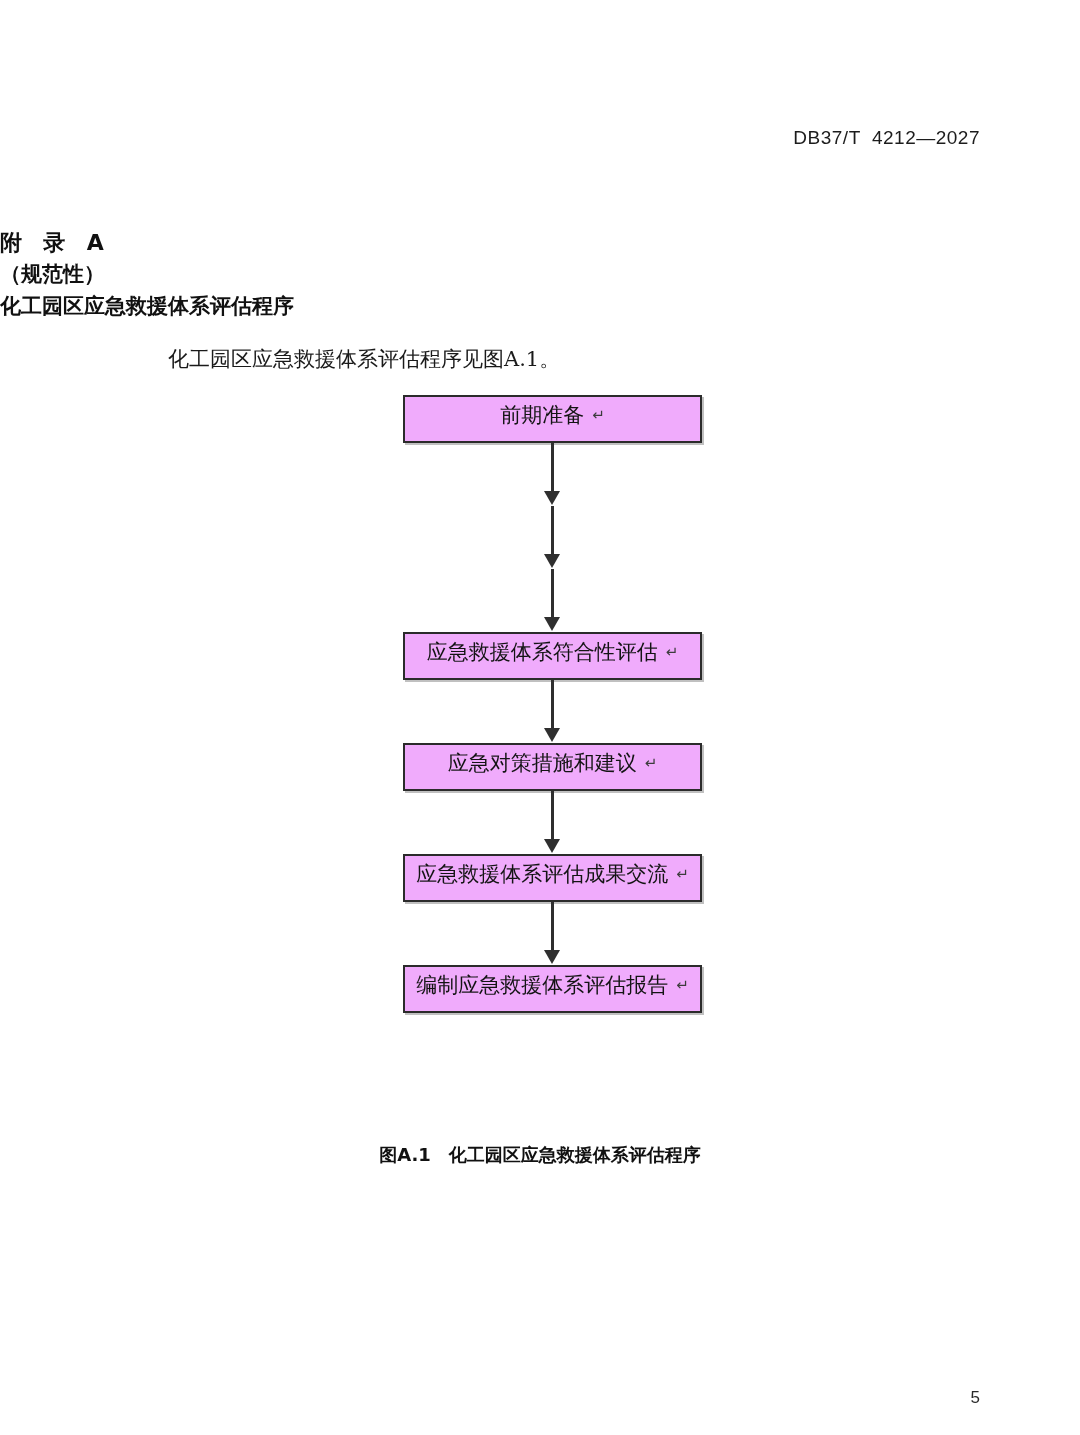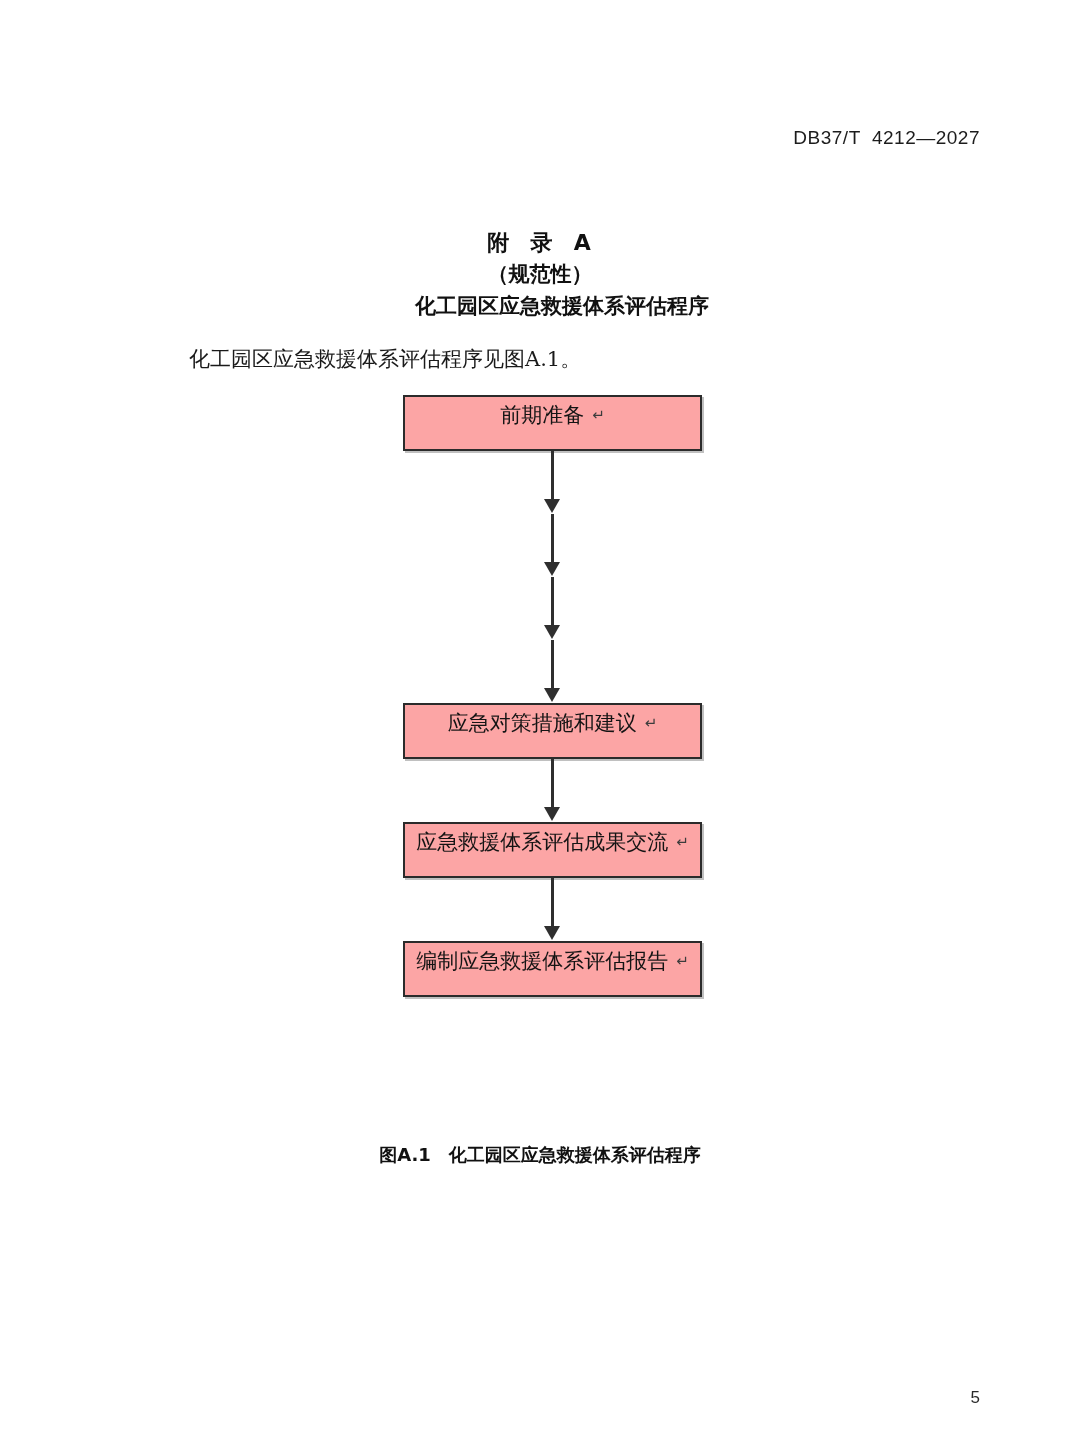--- a/index.html
+++ b/index.html
@@ -27,21 +27,21 @@
     color: #1c1c1c;
     white-space: pre;
   }
 
   
   .annex-title-block {
     position: absolute;
     top: 228px;
     left: 0;
     width: 1080px;
-    text-align: center;
+    text-align: left;
   }
   .annex-label {
     font-family: "DejaVu Sans", "Liberation Sans", sans-serif;
     font-size: 22px;
     font-weight: bold;
     letter-spacing: 2px;
     line-height: 30px;
     white-space: pre;
     color: #111;
   }
@@ -51,50 +51,48 @@
     font-weight: bold;
     line-height: 32px;
     color: #111;
   }
   .annex-name {
     font-family: "DejaVu Sans", "Liberation Sans", sans-serif;
     font-size: 21px;
     font-weight: bold;
     line-height: 33px;
     color: #111;
-    margin-left: 44px;
   }
 
   
   .intro-para {
     position: absolute;
     top: 344px;
     left: 168px;
     font-family: "DejaVu Serif", "Liberation Serif", serif;
     font-size: 21px;
     line-height: 30px;
     color: #1a1a1a;
     white-space: pre;
-    margin-left: 21px;
   }
 
   
   #flowchart {
     position: absolute;
     top: 395px;
     left: 403px;
     width: 300px;
   }
   .flow-node {
     position: relative;
     box-sizing: border-box;
     width: 299px;
-    height: 56px;
+    height: 48px;
     border: 2px solid #2b2b2b;
-    background: #fca5a5;
+    background: #f0abfc;
     box-shadow: 2px 2px 0 0 rgba(140,140,140,0.55);
   }
   .flow-node-text {
     position: absolute;
     left: 0;
     right: 0;
     top: 4px;
     text-align: center;
     font-family: "DejaVu Sans", "Liberation Sans", sans-serif;
     font-size: 21px;
@@ -179,20 +177,23 @@
       <div class="head"></div>
     </div>
     <div class="flow-arrow">
       <div class="shaft"></div>
       <div class="head"></div>
     </div>
     <div class="flow-arrow">
       <div class="shaft"></div>
       <div class="head"></div>
     </div>
+    <div class="flow-node">
+      <div class="flow-node-text">应急救援体系符合性评估<span class="pilcrow">↵</span></div>
+    </div>
     <div class="flow-arrow">
       <div class="shaft"></div>
       <div class="head"></div>
     </div>
     <div class="flow-node">
       <div class="flow-node-text">应急对策措施和建议<span class="pilcrow">↵</span></div>
     </div>
     <div class="flow-arrow">
       <div class="shaft"></div>
       <div class="head"></div>

